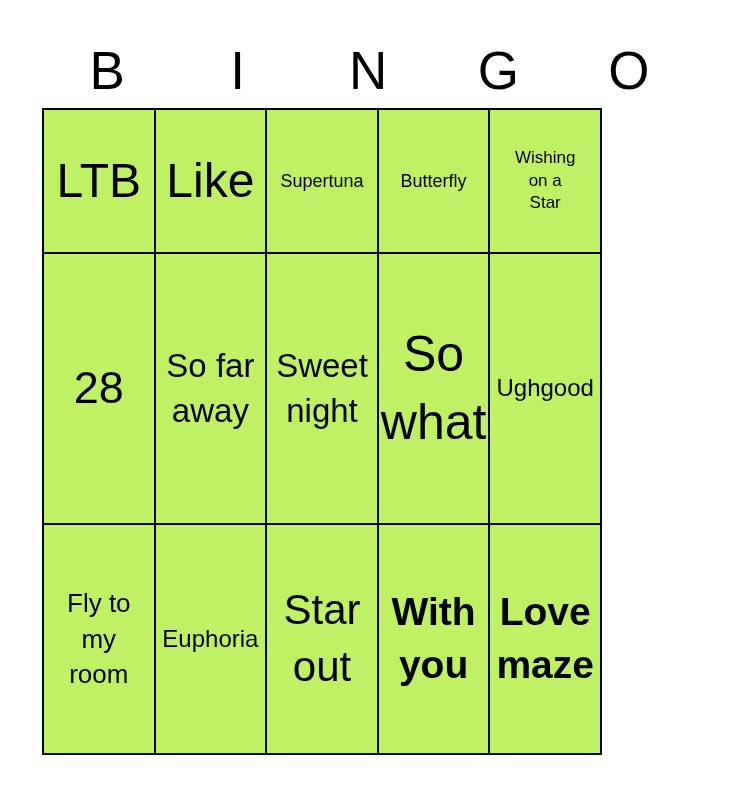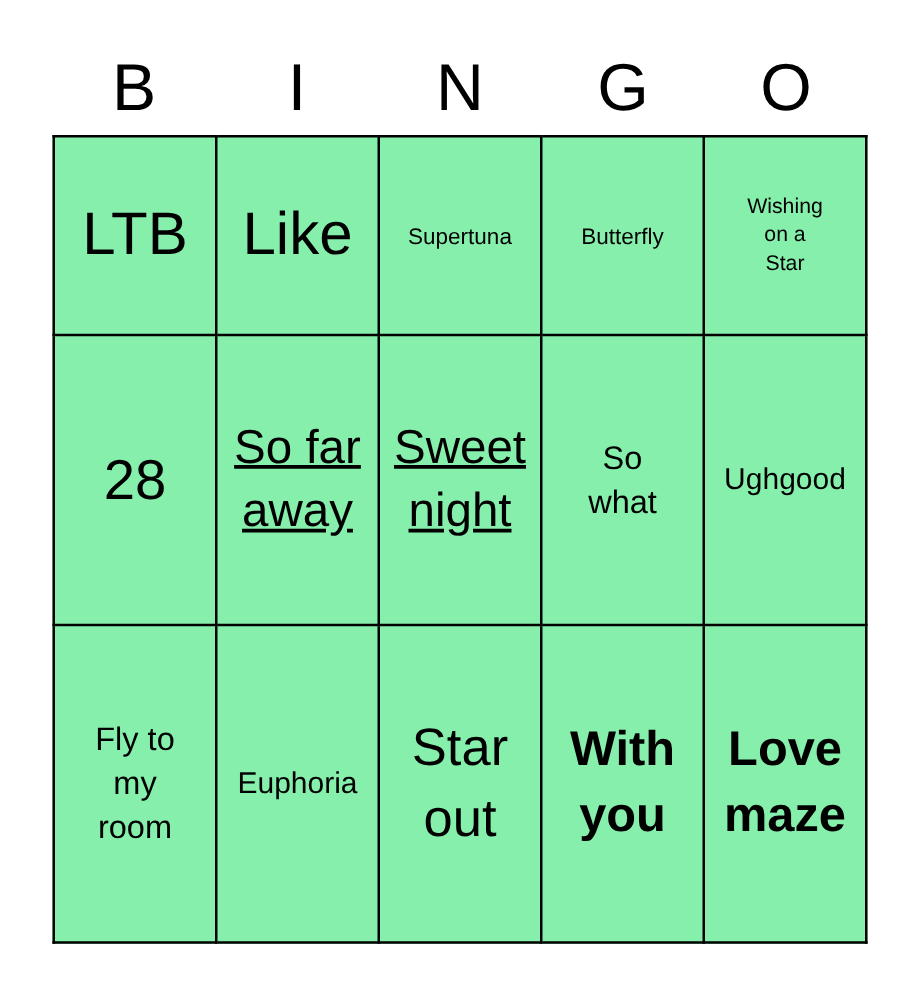--- a/index.html
+++ b/index.html
@@ -34,48 +34,48 @@
     font-size: 53px;
     line-height: 1;
     font-weight: 400;
     color: #000000;
   }
   
   table.bingo-grid {
     position: absolute;
     left: 42px;
     top: 108px;
-    width: 652px;
+    width: 560px;
     height: 647px;
     border-collapse: collapse;
     table-layout: fixed;
-    background: #86efac;
+    background: #bef264;
   }
   table.bingo-grid td {
     border: 2px solid #000000;
     text-align: center;
     vertical-align: middle;
     padding: 2px;
     white-space: pre-line;   
     line-height: 1.35;
     color: #000000;
     overflow: hidden;
   }
   
   .fs20 { font-size: 20px; }
   .fs22 { font-size: 18px; }
   .fs23 { font-size: 17px; }
   .fs24 { font-size: 24px; }
   .fs26 { font-size: 26px; }
   .fs27 { font-size: 27px; }
   .fs28 { font-size: 28px; }
   .fs30 { font-size: 30px; }
-  .fs34 { font-size: 38px; text-decoration: underline; }
+  .fs34 { font-size: 33px; }
   .fs36 { font-size: 36px; }
-  .fs38 { font-size: 26px; margin-left: 28px; }
+  .fs38 { font-size: 50px; margin-left: 28px; }
   .fs39 { font-size: 39px; font-weight: bold; }
   .fs40 { font-size: 40px; }
   .fs42 { font-size: 42px; }
   .fs45 { font-size: 45px; border-radius: 19px; }
   .fs48 { font-size: 48px; }
 </style>
 </head>
 <body>
 
 <div class="bingo-card">

